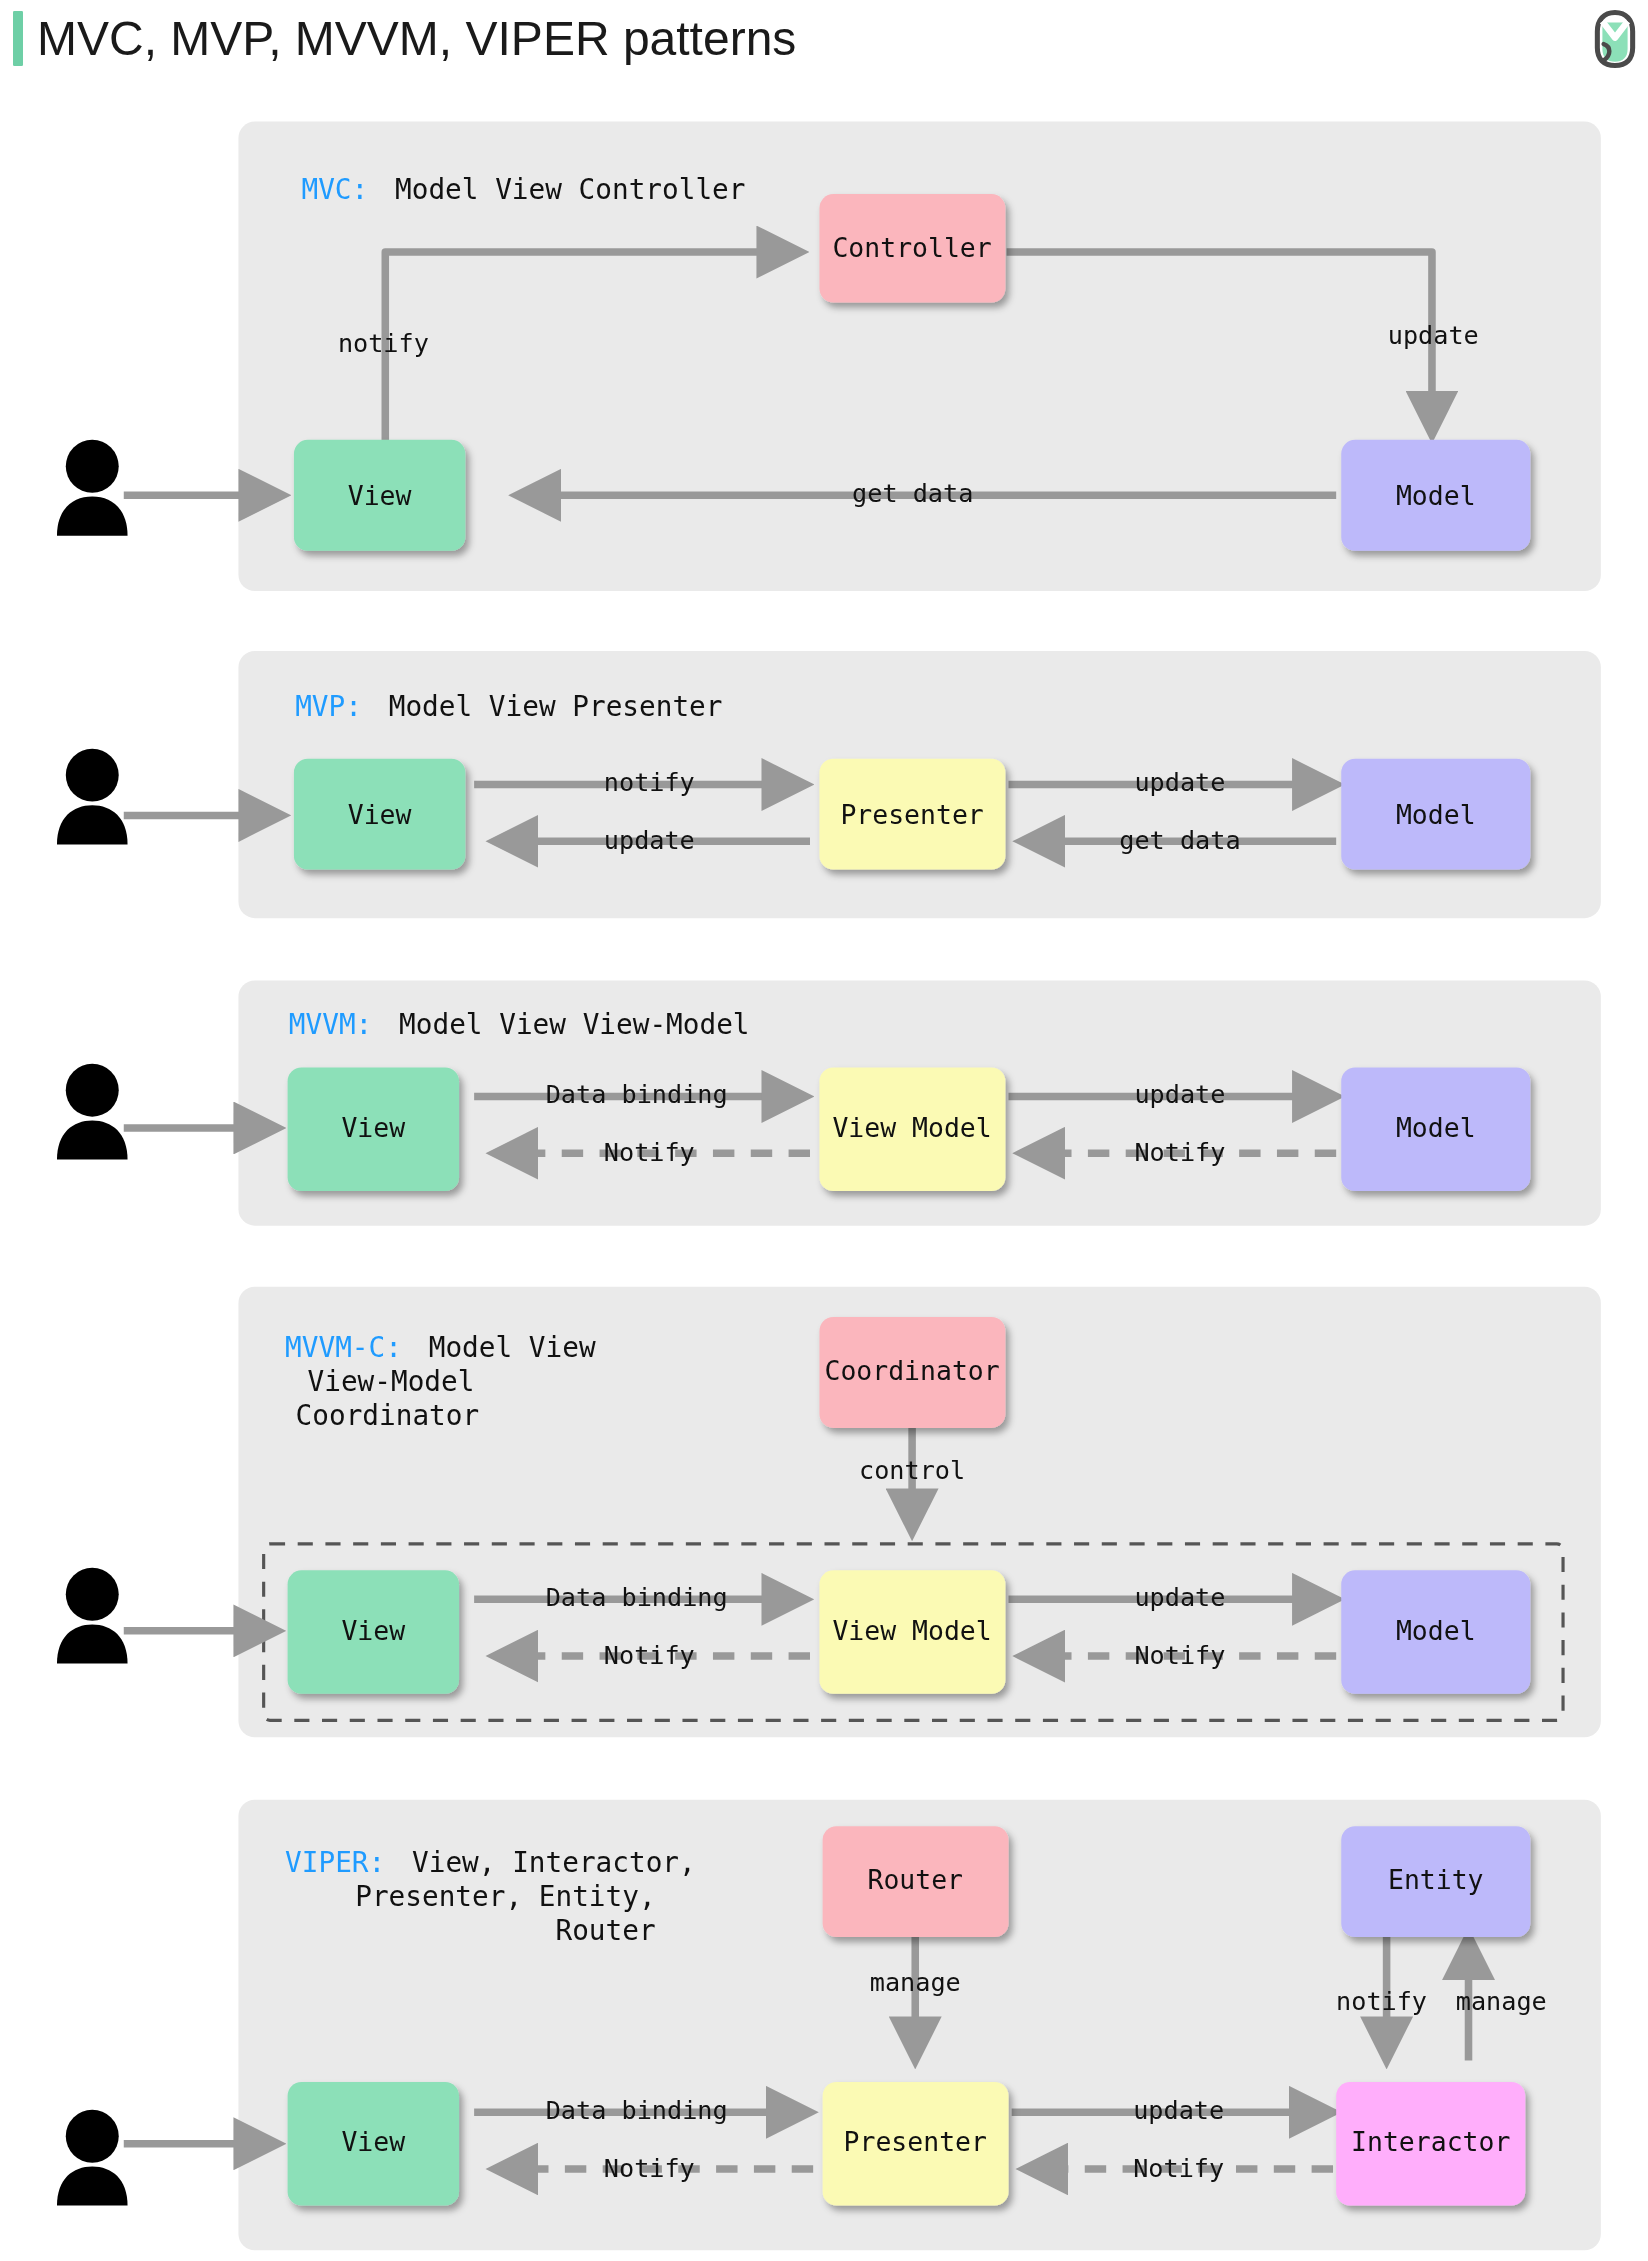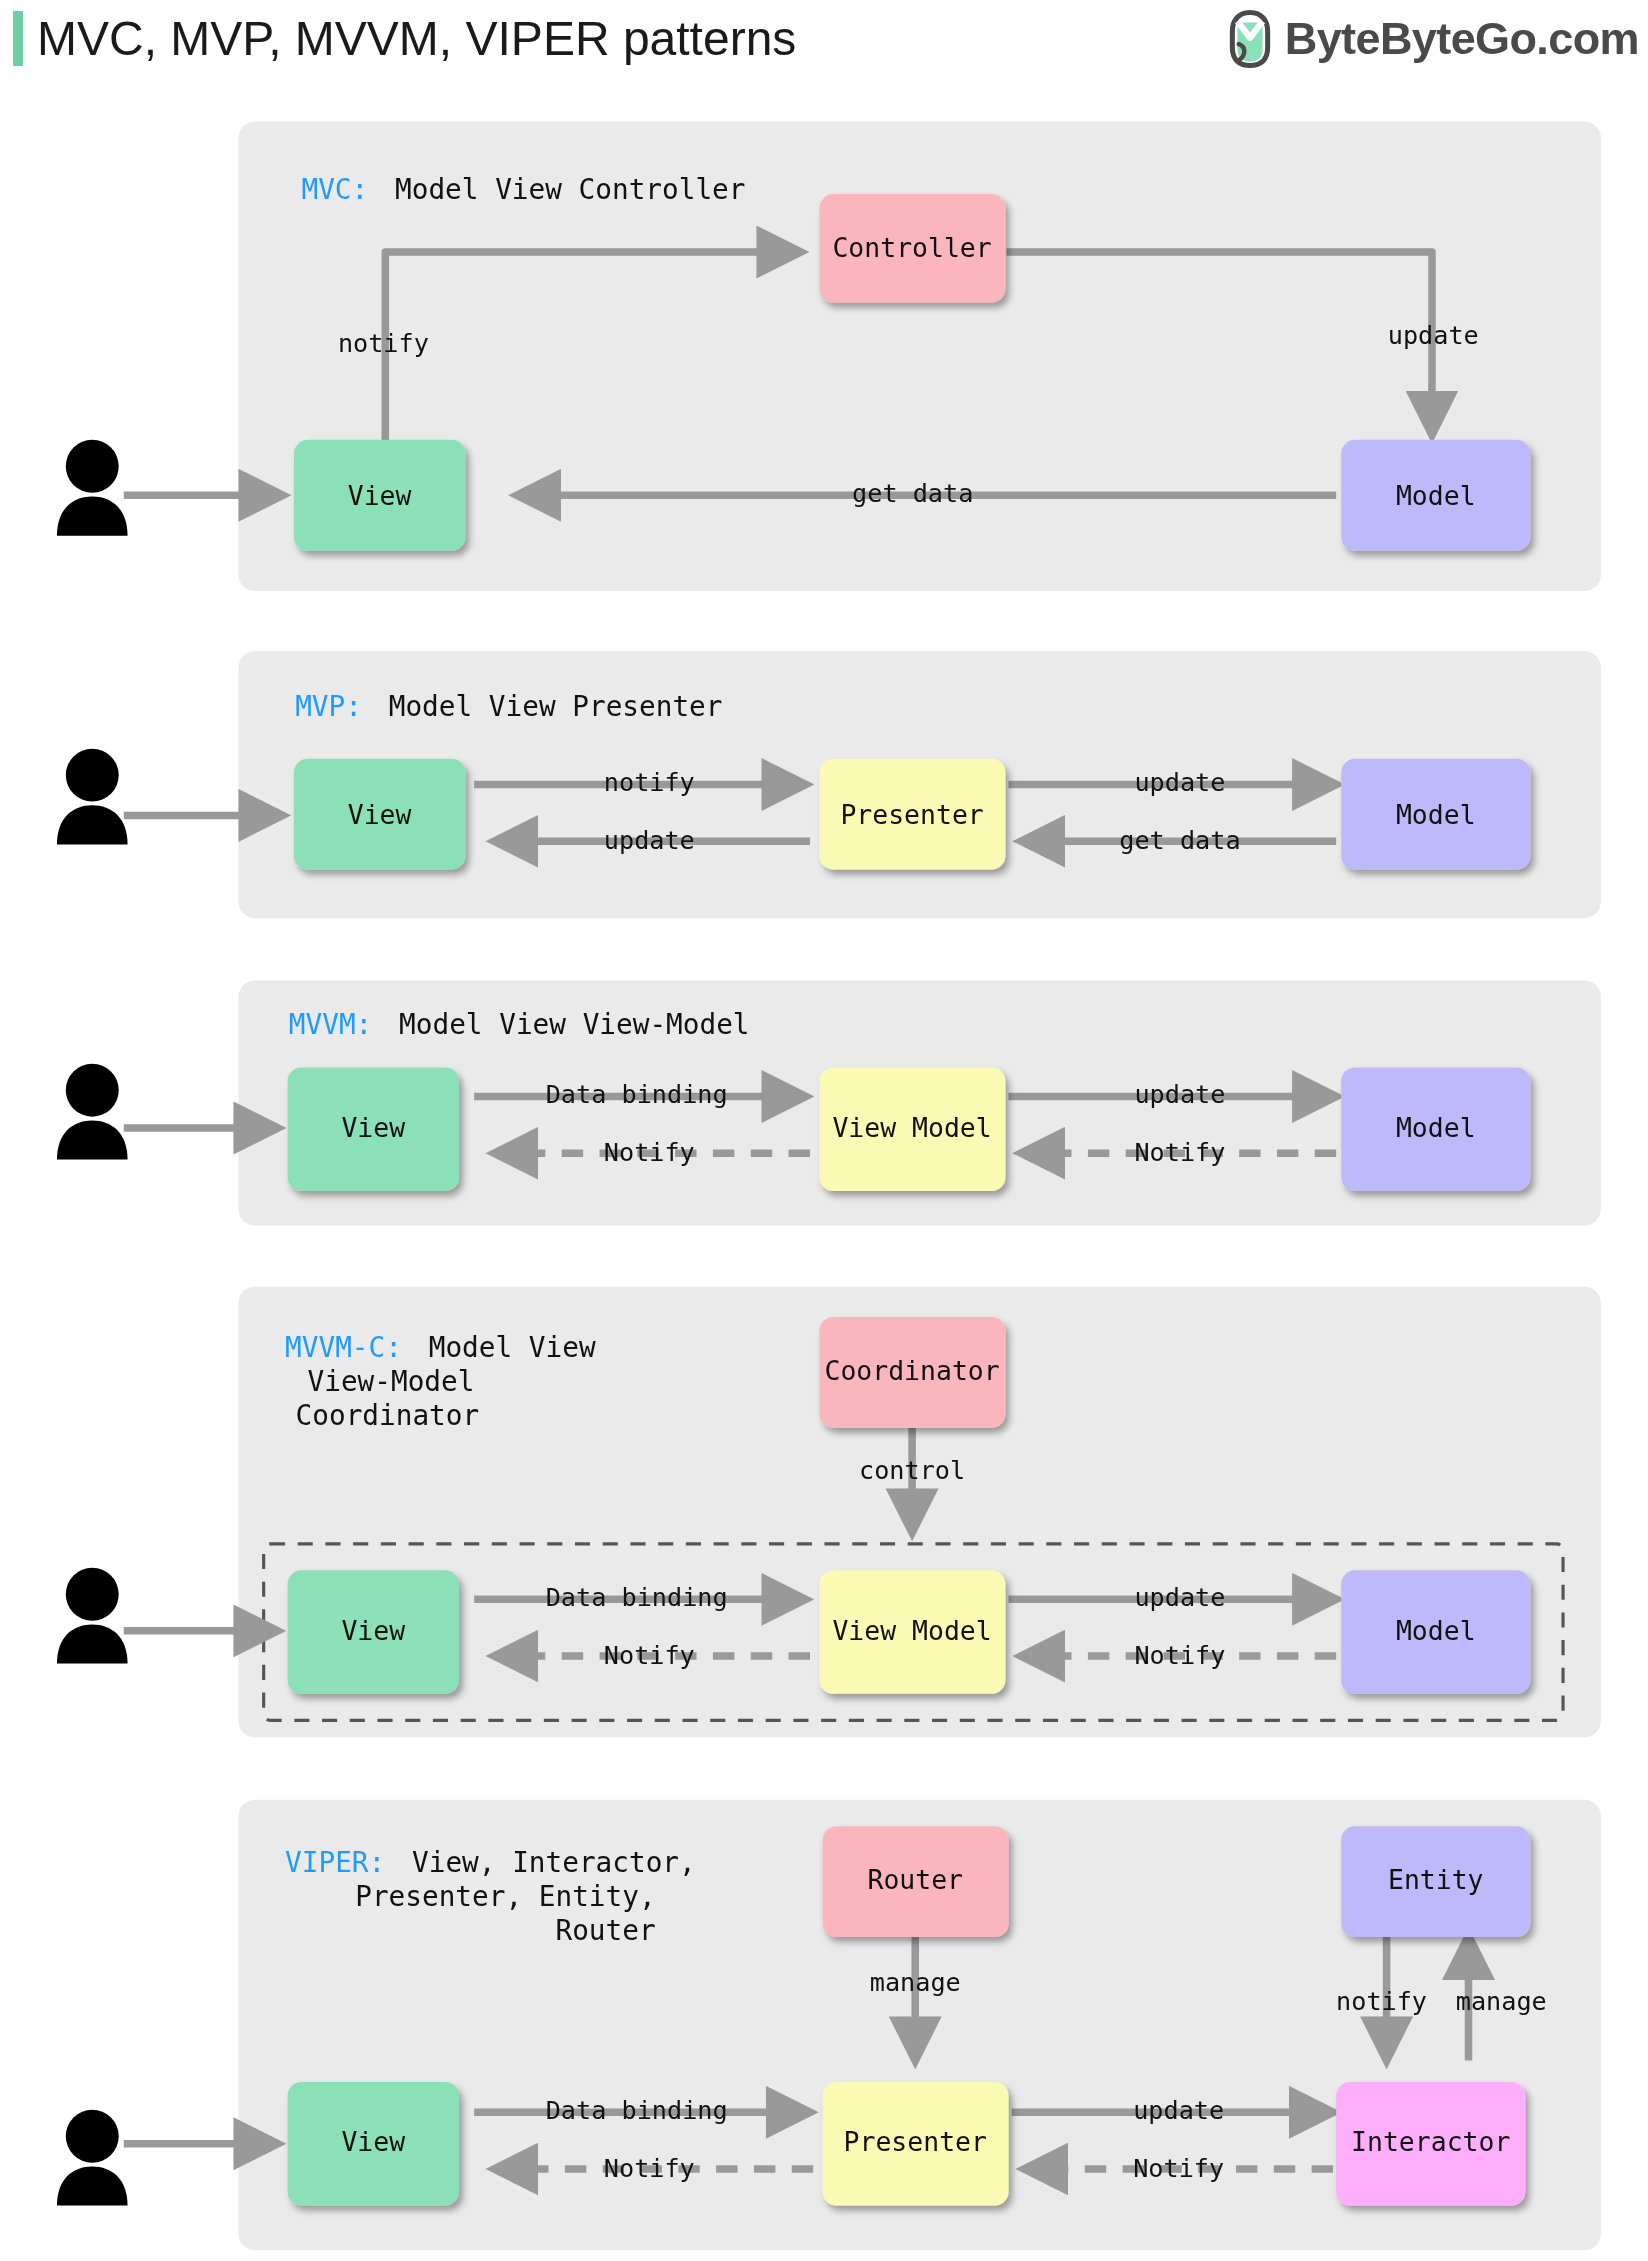--- a/index.html
+++ b/index.html
@@ -99,21 +99,20 @@
 <div id="header">
   <div id="title-accent-bar"></div>
   <div id="page-title">MVC, MVP, MVVM, VIPER patterns</div>
   <div id="brand">
     <svg id="brand-mark" viewBox="0 0 76 92">
       <path d="M38 4 C 56 4, 66 16, 66 34 L66 60 C66 78, 56 88, 38 88 C20 88, 10 78, 10 60 L10 34 C10 16, 20 4, 38 4 Z" fill="none" stroke="#4a4a4a" stroke-width="8"></path>
       <path d="M18 20 L58 20 L58 62 C58 76, 50 82, 38 82 C26 82, 18 76, 18 62 Z" fill="#8ce0b8"></path>
       <path d="M18 18 L38 44 L58 18" fill="none" stroke="#ffffff" stroke-width="10" stroke-linejoin="round"></path>
       <path d="M20 54 C32 58, 32 72, 20 80" fill="none" stroke="#4a4a4a" stroke-width="7" stroke-linecap="round"></path>
     </svg>
-    <div id="brand-text">ByteByteGo.com</div>
   </div>
 </div>
 
 <svg id="diagram" viewBox="0 0 2616 3588" width="1649" height="2261">
   <defs>
     <marker id="arrowhead" viewBox="0 0 12 12" refX="10" refY="6" markerWidth="7" markerHeight="7" orient="auto-start-reverse">
       <path d="M 0 0 L 12 6 L 0 12 z" fill="#999999"></path>
     </marker>
     <filter id="boxshadow" x="-30%" y="-30%" width="180%" height="180%">
       <feDropShadow dx="6" dy="8" stdDeviation="6" flood-color="#000000" flood-opacity="0.35"></feDropShadow>

